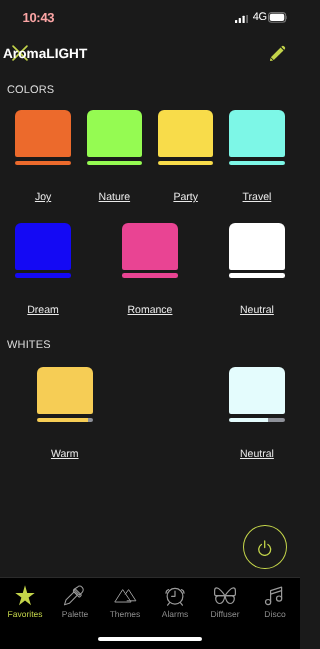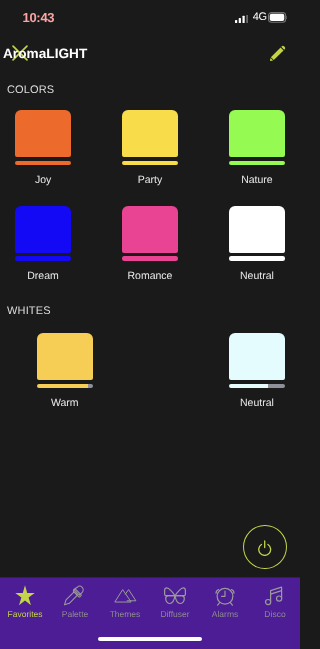--- a/index.html
+++ b/index.html
@@ -48,34 +48,34 @@
   #content .section:first-child { padding-top:14px; }
   #content .section + .section { padding-top:23.5px; }
   #content .section + .section .grid { padding-top:16px;padding-left:37px; }
   .grid { display:flex; padding:0 15.3px; justify-content:space-between; padding-top:14px; }
   .grid + .grid { padding-top:19.5px; }
   .swatch-cell { width:55.5px; display:flex; flex-direction:column; align-items:center; }
   .sw-main { width:55.5px; height:47px; border-radius:6px 6px 2px 2px; }
   .sw-bar { width:55.5px; height:4.5px; border-radius:2.25px; margin-top:3.5px; overflow:hidden; display:flex; }
   .sw-bar-fill { height:4.5px; }
   .sw-bar-rest { height:4.5px; background:#8e9199; flex:1; }
-  .sw-label { font-size:10.5px; color:#eaeaea; margin-top:9px; line-height:12px; }
+  .sw-label { font-size:10.5px; color:#eaeaea; margin-top:26px; line-height:12px;text-decoration:underline; }
 
   
   .power {
     position:absolute; left:242.7px; top:524.5px;
     width:44px; height:44.5px; border-radius:50%;
     border:1.25px solid #c3d44a;
     display:flex; align-items:center; justify-content:center;
   }
 
   
   .tabbar {
     position:absolute; left:0; bottom:0; width:300px; height:72px;
-    background:#4c1d95; border-top:0.5px solid #2b2b2b;
+    background:#000000; border-top:0.5px solid #2b2b2b;
     display:flex; align-items:flex-start; padding-top:6px;
   }
   .tab { flex:1; display:flex; flex-direction:column; align-items:center; gap:2px; }
   .tab-icon { height:23px; display:flex; align-items:center; justify-content:center; }
   .tab-label { font-size:8.5px; color:#8d8d8d; }
   .tab.active .tab-label { color:#c3d44a; }
   .home-indicator {
     position:absolute; left:50%; transform:translateX(-50%); bottom:8px;
     width:104px; height:4px; border-radius:2px; background:#fff;
   }
@@ -137,32 +137,39 @@
         <div class="section-title">COLORS</div>
         <div class="grid">
           <div class="swatch-cell">
             <div class="sw-main" style="background:#ec6a2c"></div>
             <div class="sw-bar">
               <div class="sw-bar-fill" style="width:100%;background:#ec6a2c"></div>
             </div>
             <div class="sw-label">Joy</div>
           </div>
           <div class="swatch-cell">
+            <div class="sw-main" style="background:#95fb52"></div>
+            <div class="sw-bar">
+              <div class="sw-bar-fill" style="width:100%;background:#95fb52"></div>
+            </div>
+            <div class="sw-label">Nature</div>
+          </div>
+          <div class="swatch-cell">
             <div class="sw-main" style="background:#f8dc4a"></div>
             <div class="sw-bar">
               <div class="sw-bar-fill" style="width:100%;background:#f8dc4a"></div>
             </div>
             <div class="sw-label">Party</div>
           </div>
           <div class="swatch-cell">
-            <div class="sw-main" style="background:#95fb52"></div>
-            <div class="sw-bar">
-              <div class="sw-bar-fill" style="width:100%;background:#95fb52"></div>
-            </div>
-            <div class="sw-label">Nature</div>
+            <div class="sw-main" style="background:#7df7e7"></div>
+            <div class="sw-bar">
+              <div class="sw-bar-fill" style="width:100%;background:#7df7e7"></div>
+            </div>
+            <div class="sw-label">Travel</div>
           </div>
         </div>
         <div class="grid">
           <div class="swatch-cell">
             <div class="sw-main" style="background:#1409f4"></div>
             <div class="sw-bar">
               <div class="sw-bar-fill" style="width:100%;background:#1409f4"></div>
             </div>
             <div class="sw-label">Dream</div>
           </div>
@@ -243,48 +250,48 @@
             <g fill="none" stroke="#9a9a9a" stroke-width="1.0" stroke-linejoin="round" stroke-linecap="round">
               <path d="M1.0 17.7 L8.7 5.6 L16.9 17.7 Z"></path>
               <path d="M11.3 10.2 L14.6 5.6 L21.9 16.8 L13.1 16.8"></path>
             </g>
           </svg>
         </div>
         <div class="tab-label">Themes</div>
       </div>
       <div class="tab">
         <div class="tab-icon">
-          <svg width="24" height="21" viewBox="0 0 24 21">
-            <g fill="none" stroke="#9a9a9a" stroke-width="1.2" stroke-linejoin="round" stroke-linecap="round">
-              <path d="M12 10.7 C10.0 7.4 6.0 2.9 3.7 2.9 C2.2 2.9 1.6 4.0 1.6 5.7 L1.6 8.9 C1.6 10.1 2.4 10.7 3.6 10.7 Z"></path>
-              <path d="M12 10.7 C14.0 7.4 18.0 2.9 20.3 2.9 C21.8 2.9 22.4 4.0 22.4 5.7 L22.4 8.9 C22.4 10.1 21.6 10.7 20.4 10.7 Z"></path>
-              <path d="M12 10.7 L5.2 10.7 C3.6 10.7 2.7 12.0 2.7 13.8 C2.7 16.3 4.6 18.5 7.0 18.5 C9.3 18.5 11.0 16.2 12 10.7 Z"></path>
-              <path d="M12 10.7 L18.8 10.7 C20.4 10.7 21.3 12.0 21.3 13.8 C21.3 16.3 19.4 18.5 17.0 18.5 C14.7 18.5 13.0 16.2 12 10.7 Z"></path>
-            </g>
-          </svg>
-        </div>
-        <div class="tab-label">Diffuser</div>
-      </div>
-      <div class="tab">
-        <div class="tab-icon">
           <svg width="24" height="23" viewBox="0 0 24 23">
             <g fill="none" stroke="#9a9a9a" stroke-width="1.2" stroke-linejoin="round" stroke-linecap="round">
               <circle cx="12" cy="12.3" r="7.9"></circle>
               <path d="M12 7.0 L12 12.3 L8.6 12.3"></path>
               <path d="M5.6 5.5 A4.0 4.0 0 0 0 3.0 9.2"></path>
               <path d="M18.4 5.5 A4.0 4.0 0 0 1 21.0 9.2"></path>
               <path d="M6.6 18.6 L4.6 21.2"></path>
               <path d="M17.4 18.6 L19.4 21.2"></path>
             </g>
           </svg>
         </div>
         <div class="tab-label">Alarms</div>
       </div>
       <div class="tab">
         <div class="tab-icon">
+          <svg width="24" height="21" viewBox="0 0 24 21">
+            <g fill="none" stroke="#9a9a9a" stroke-width="1.2" stroke-linejoin="round" stroke-linecap="round">
+              <path d="M12 10.7 C10.0 7.4 6.0 2.9 3.7 2.9 C2.2 2.9 1.6 4.0 1.6 5.7 L1.6 8.9 C1.6 10.1 2.4 10.7 3.6 10.7 Z"></path>
+              <path d="M12 10.7 C14.0 7.4 18.0 2.9 20.3 2.9 C21.8 2.9 22.4 4.0 22.4 5.7 L22.4 8.9 C22.4 10.1 21.6 10.7 20.4 10.7 Z"></path>
+              <path d="M12 10.7 L5.2 10.7 C3.6 10.7 2.7 12.0 2.7 13.8 C2.7 16.3 4.6 18.5 7.0 18.5 C9.3 18.5 11.0 16.2 12 10.7 Z"></path>
+              <path d="M12 10.7 L18.8 10.7 C20.4 10.7 21.3 12.0 21.3 13.8 C21.3 16.3 19.4 18.5 17.0 18.5 C14.7 18.5 13.0 16.2 12 10.7 Z"></path>
+            </g>
+          </svg>
+        </div>
+        <div class="tab-label">Diffuser</div>
+      </div>
+      <div class="tab">
+        <div class="tab-icon">
           <svg width="22" height="22" viewBox="0 0 22 22">
             <g fill="none" stroke="#9a9a9a" stroke-width="1.2" stroke-linejoin="round" stroke-linecap="round">
               <path d="M6.6 16.6 L6.6 5.6 L17.6 2.1 L17.6 13.1"></path>
               <path d="M6.6 9.1 L17.6 5.6"></path>
               <circle cx="4.1" cy="17.1" r="2.6"></circle>
               <circle cx="15.1" cy="13.6" r="2.6"></circle>
             </g>
           </svg>
         </div>
         <div class="tab-label">Disco</div>

